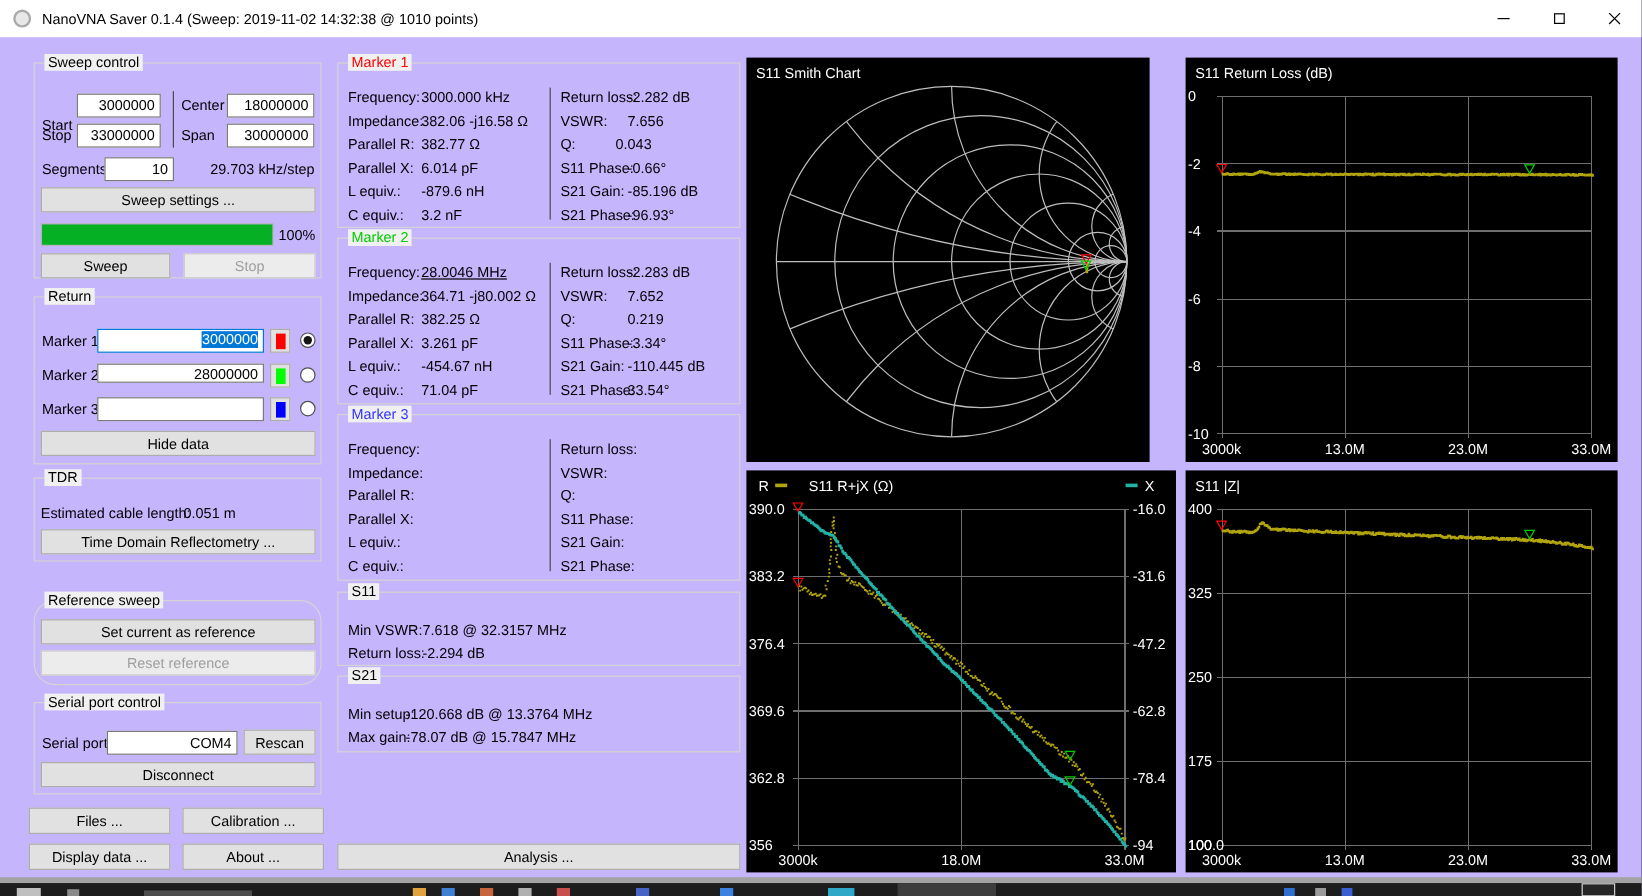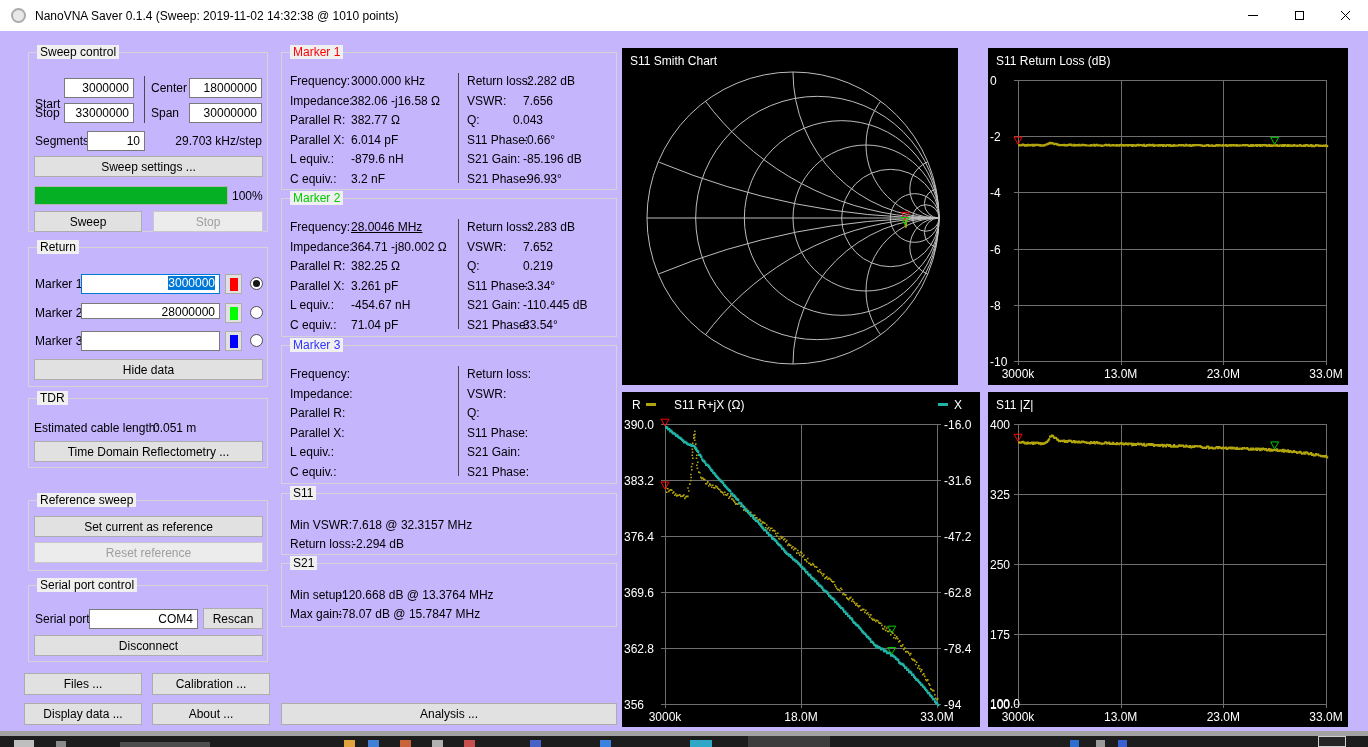--- a/index.html
+++ b/index.html
@@ -112,21 +112,21 @@
     <div class="btn" style="left:5px;top:111px;width:229px;height:21px;">Hide data</div>
   </div>
 
   <div class="gbox" style="left:28px;top:398px;width:240px;height:70px;">
     <span class="gtitle">TDR</span>
     <span class="lbl" style="left:5px;top:22px;">Estimated cable length:</span>
     <span class="lbl" style="left:124px;top:22px;">0.051 m</span>
     <div class="btn" style="left:5px;top:42px;width:229px;height:21px;">Time Domain Reflectometry ...</div>
   </div>
 
-  <div class="gbox" style="left:28px;top:500px;width:240px;height:71px;">
+  <div class="gbox" style="left:28px;top:500px;width:240px;height:71px;border-radius:18px;">
     <span class="gtitle">Reference sweep</span>
     <div class="btn dis" style="left:5px;top:41px;width:229px;height:21px;">Reset reference</div>
     <div class="btn" style="left:5px;top:15px;width:229px;height:21px;">Set current as reference</div>
   </div>
 
   <div class="gbox" style="left:28px;top:585px;width:240px;height:77px;">
     <span class="gtitle">Serial port control</span>
     <span class="lbl" style="left:6px;top:26px;">Serial port</span>
     <input class="tinput" style="left: 60px; top: 23px; width: 109px; height: 20px;" value="COM4">
     <div class="btn" style="left:174px;top:22px;width:60px;height:21px;">Rescan</div>

